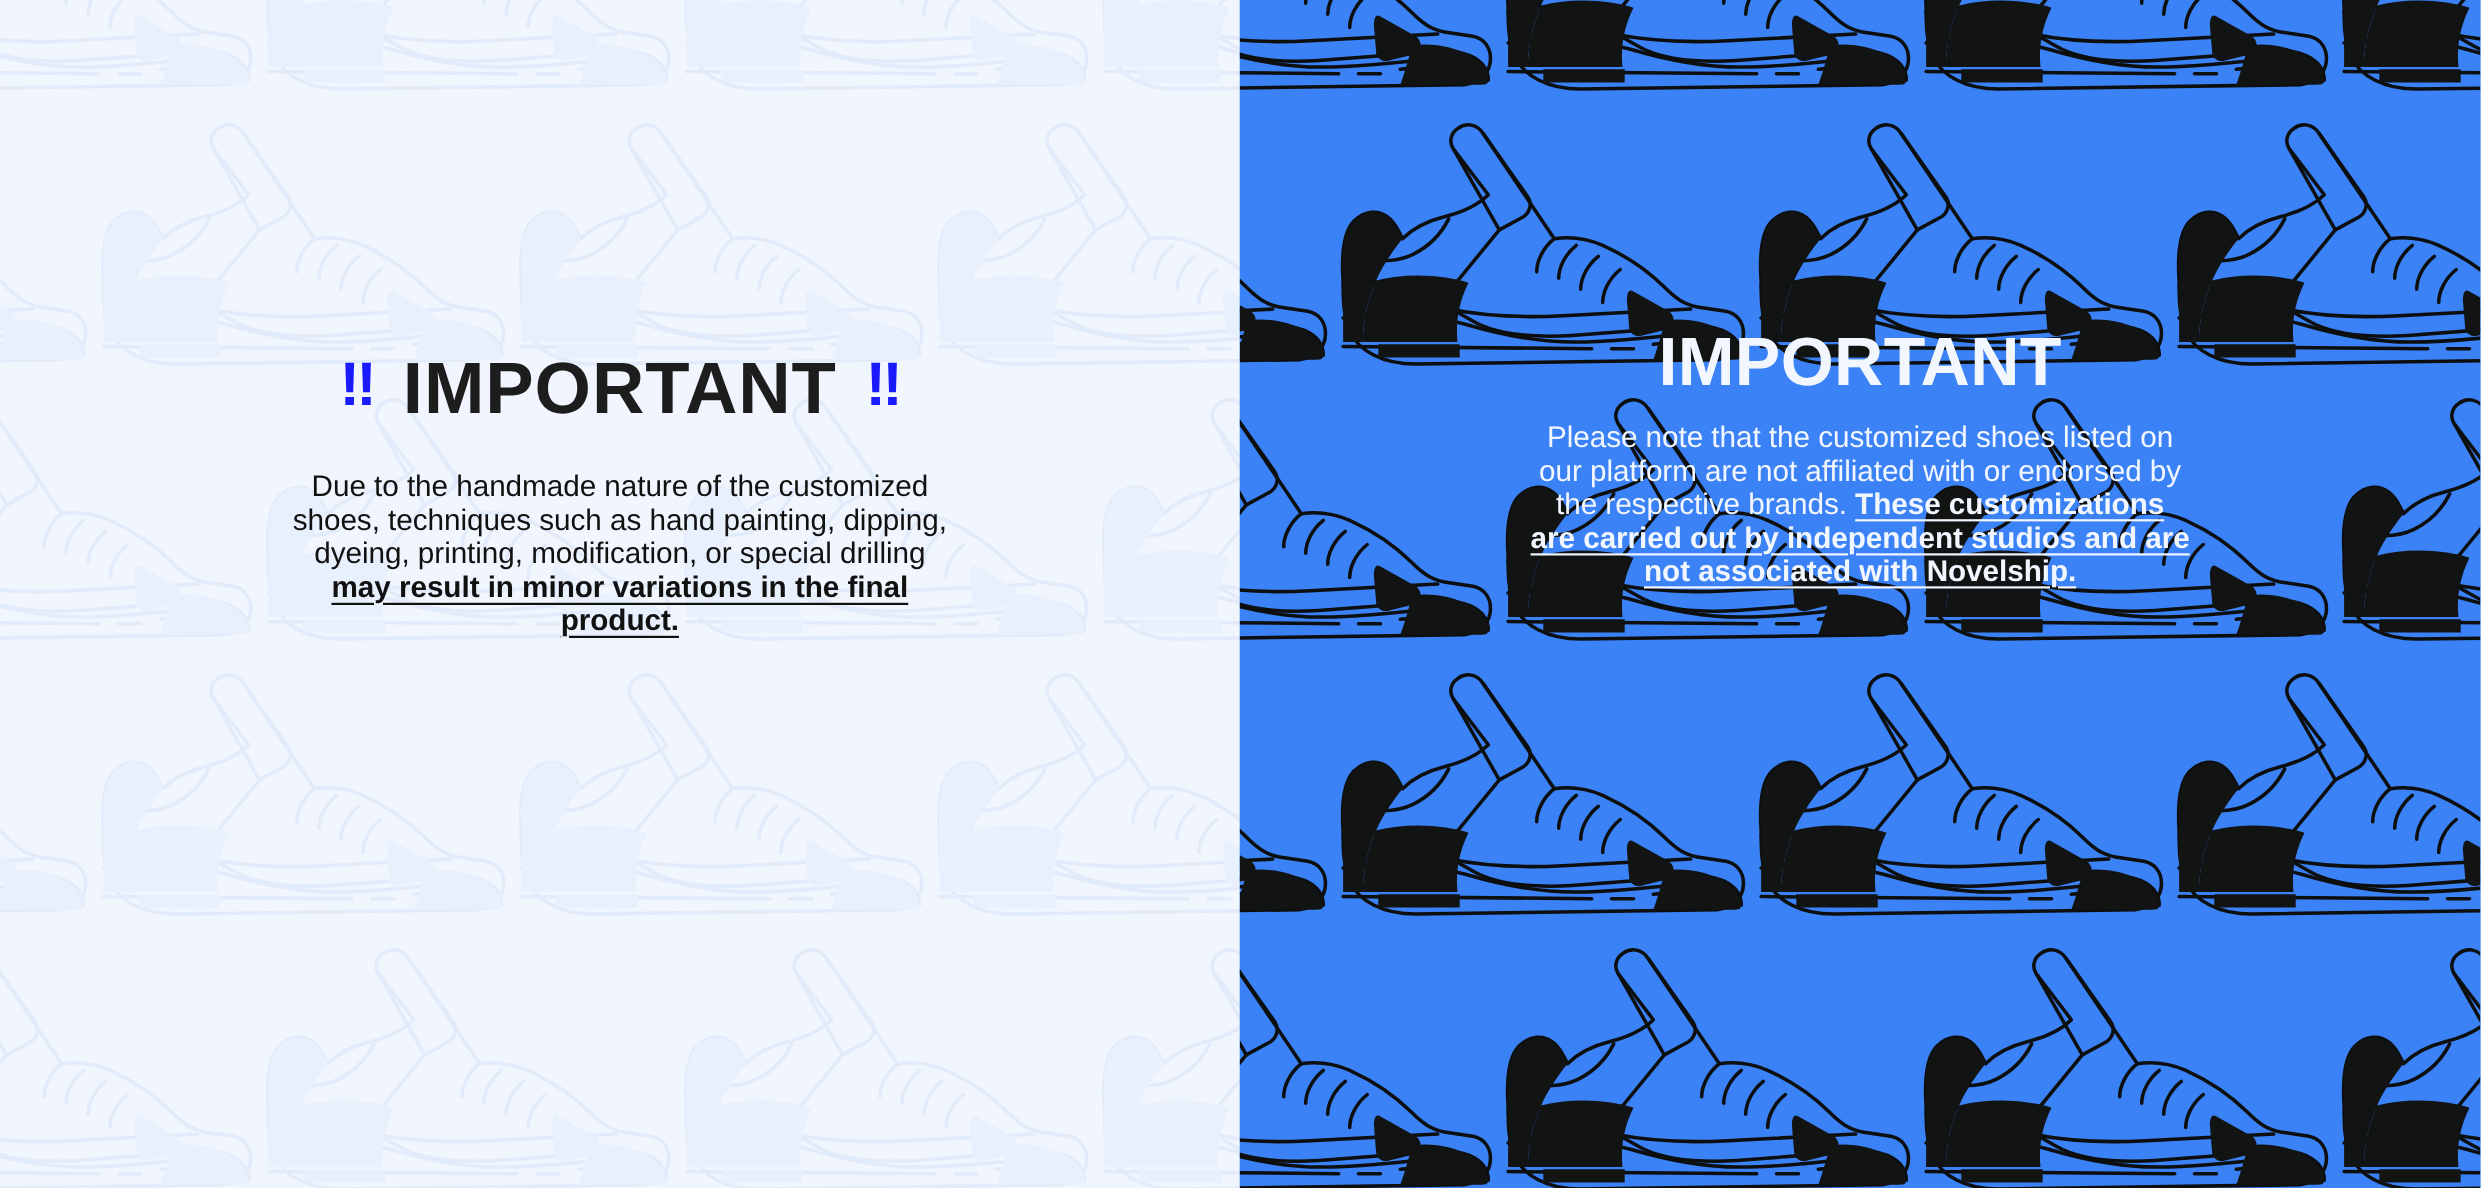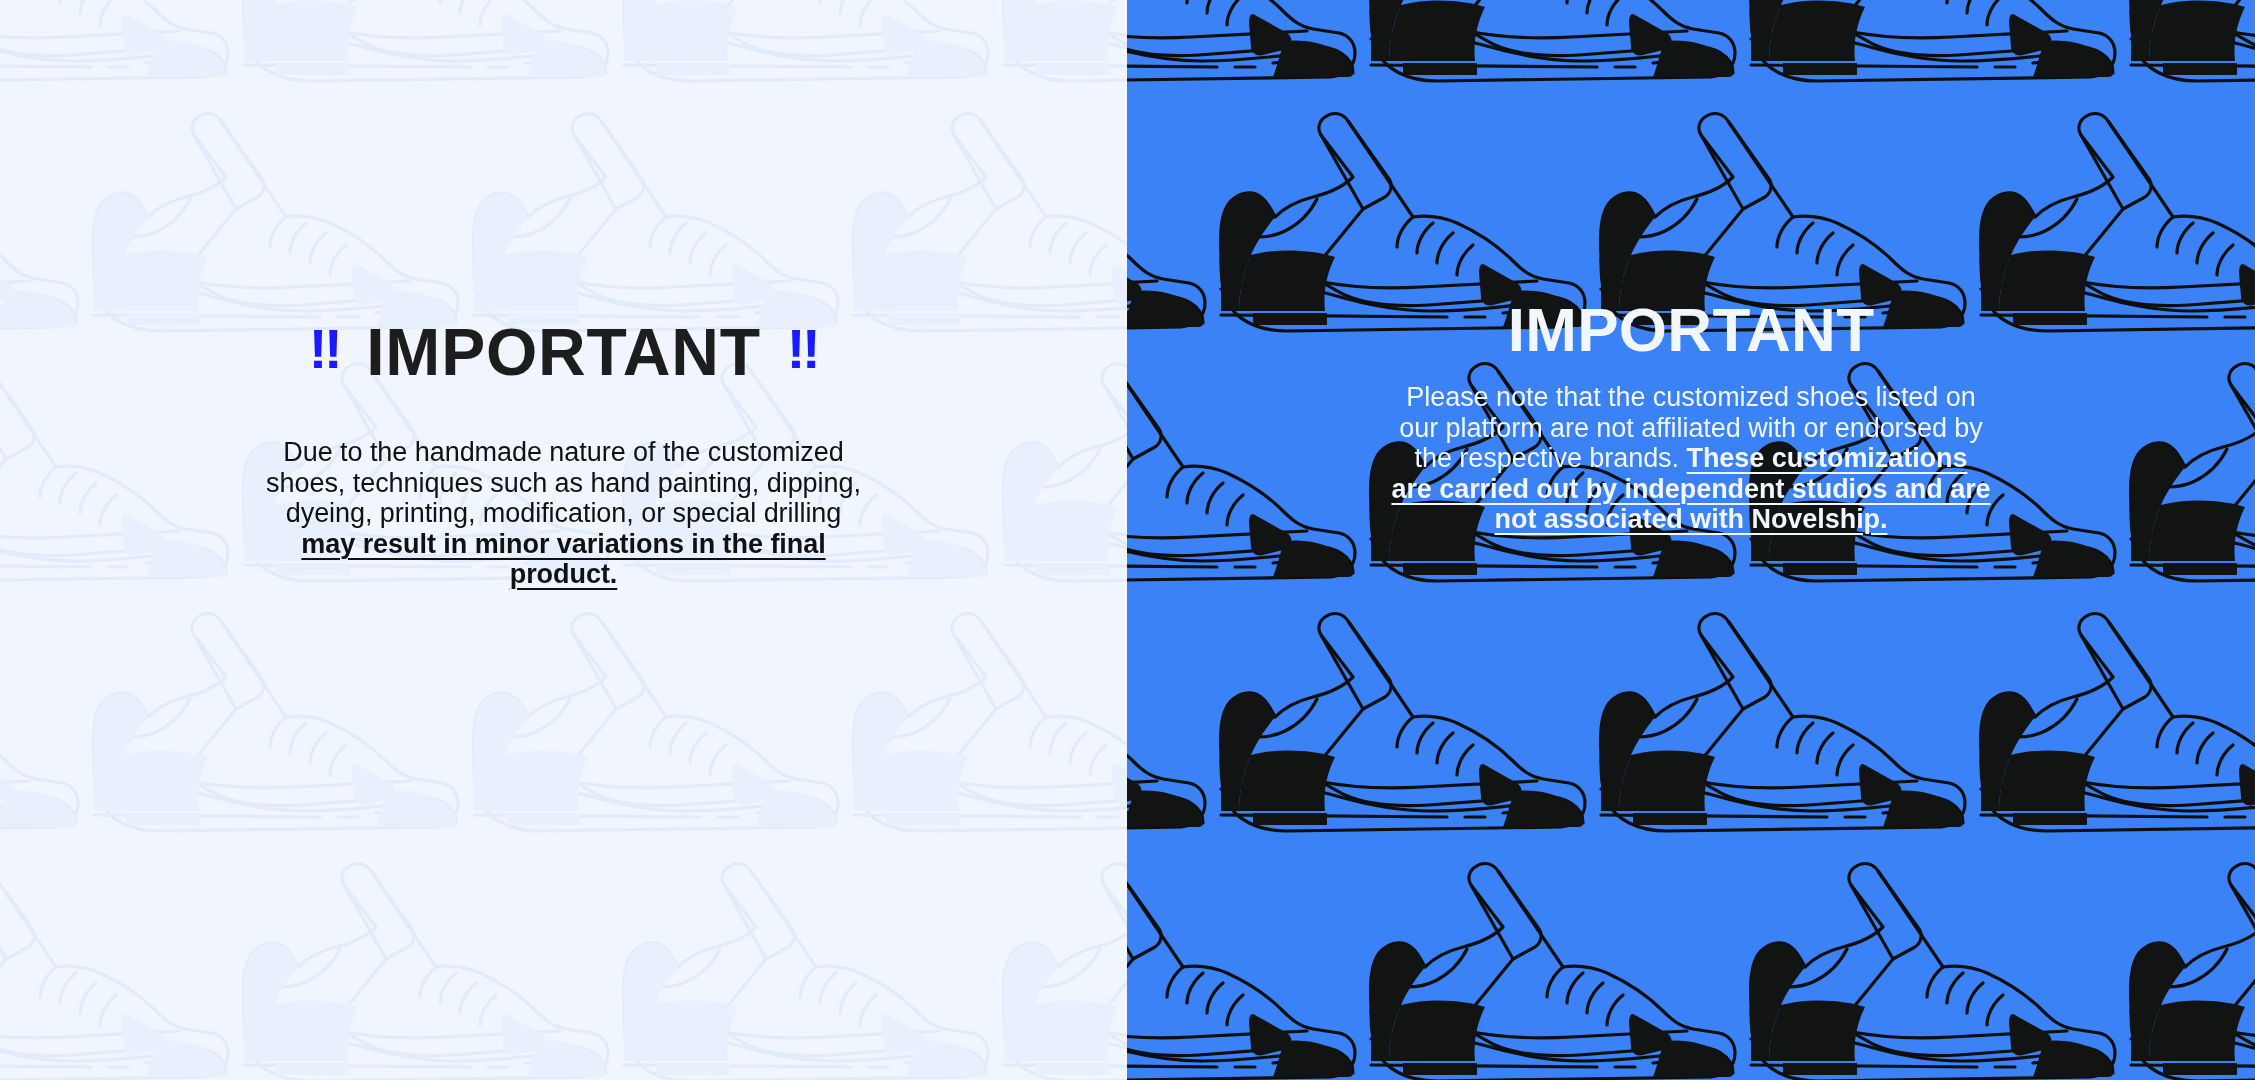--- a/index.html
+++ b/index.html
@@ -83,21 +83,21 @@
 
   
   .body-text {
     font-size:27px;
     line-height:30.5px;
     font-weight:400;
     letter-spacing:-0.002em;
   }
   #body-light {
     color:#111111;
-    margin:48px auto 0;
+    margin:38px auto 0;
     width:600px;
   }
   #body-dark {
     color:#F2F6FE;
     margin:22px auto 0;
     width:600px;
   }
   .em {
     font-weight:700;
     text-decoration:underline;

